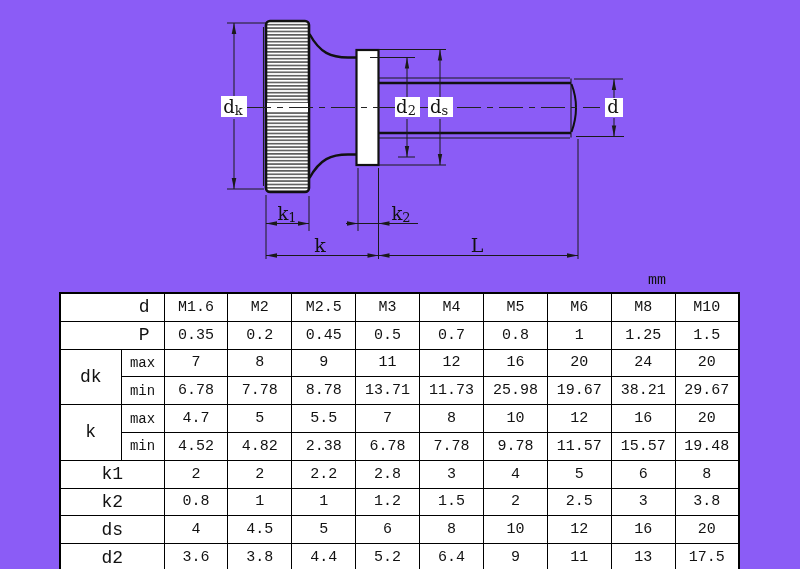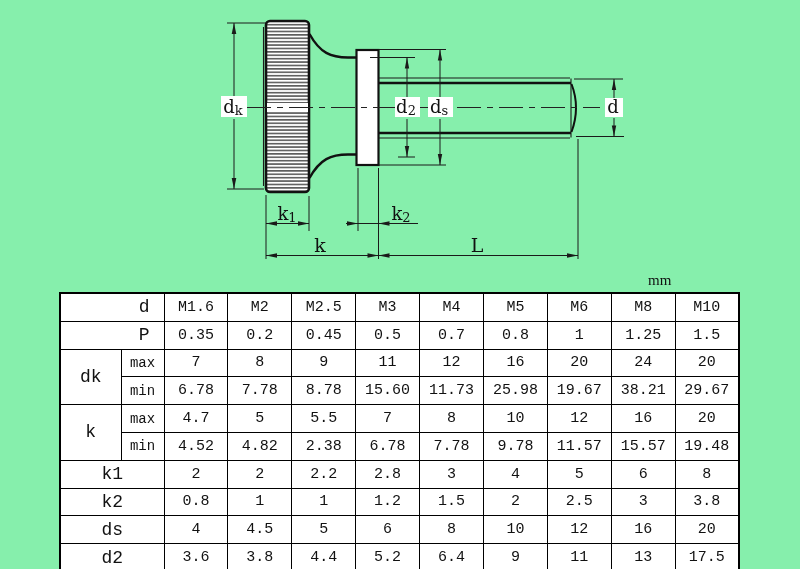--- a/index.html
+++ b/index.html
@@ -1,30 +1,30 @@
 <!DOCTYPE html>
 <html><head>
 <meta charset="utf-8">
 <style>
   html,body{margin:0;padding:0;background:#fff;}
-  .canvas{position:relative;width:800px;height:569px;background:#86efac;overflow:hidden;
+  .canvas{position:relative;width:800px;height:569px;background:#8b5cf6;overflow:hidden;
           font-family:"Liberation Mono", monospace;color:#111;}
   .drawing{position:absolute;left:0;top:0;}
   .dim{stroke:#1a1a1a;stroke-width:1;fill:none;}
   .tick{stroke:#1a1a1a;stroke-width:1;fill:none;}
   .thick{stroke:#111;stroke-width:2.4;fill:none;}
   .thin{stroke:#1a1a1a;stroke-width:1.1;fill:none;}
   .arrow{fill:#1a1a1a;stroke:none;}
   .centerline{stroke:#222;stroke-width:1;fill:none;stroke-dasharray:24 6 6 6;}
   .lbl{font-family:"DejaVu Serif", serif;font-size:18px;fill:#111;}
   .lbl .sub{font-size:13px;}
   .biglbl{font-family:"DejaVu Serif", serif;font-size:19px;fill:#111;}
   .patch{fill:#fff;stroke:none;}
   .unit{position:absolute;left:648px;top:272px;width:50px;font-size:15px;
-        font-family:Liberation Serif, serif;color:#111;}
+        font-family:Liberation Mono, monospace;color:#111;}
   table.spec{position:absolute;left:59px;top:292px;width:679px;border-collapse:collapse;
         table-layout:fixed;border:2px solid #000;background:#fff;}
   table.spec td{border:1px solid #000;text-align:center;padding:0;font-size:15px;
         height:26.8px;line-height:1;color:#111;overflow:hidden;}
   table.spec td.lab{font-size:18px;}
   table.spec td.rt{text-align:right;padding-right:14px;}
   table.spec td.sub{font-size:14px;}
 </style>
 </head>
 <body>
@@ -162,21 +162,21 @@
         <td>16</td>
         <td>20</td>
         <td>24</td>
         <td>20</td>
       </tr>
       <tr>
         <td class="sub">min</td>
         <td>6.78</td>
         <td>7.78</td>
         <td>8.78</td>
-        <td>15.60</td>
+        <td>13.71</td>
         <td>11.73</td>
         <td>25.98</td>
         <td>19.67</td>
         <td>38.21</td>
         <td>29.67</td>
       </tr>
       <tr>
         <td rowspan="2" class="lab">k</td>
         <td class="sub">max</td>
         <td>4.7</td>

